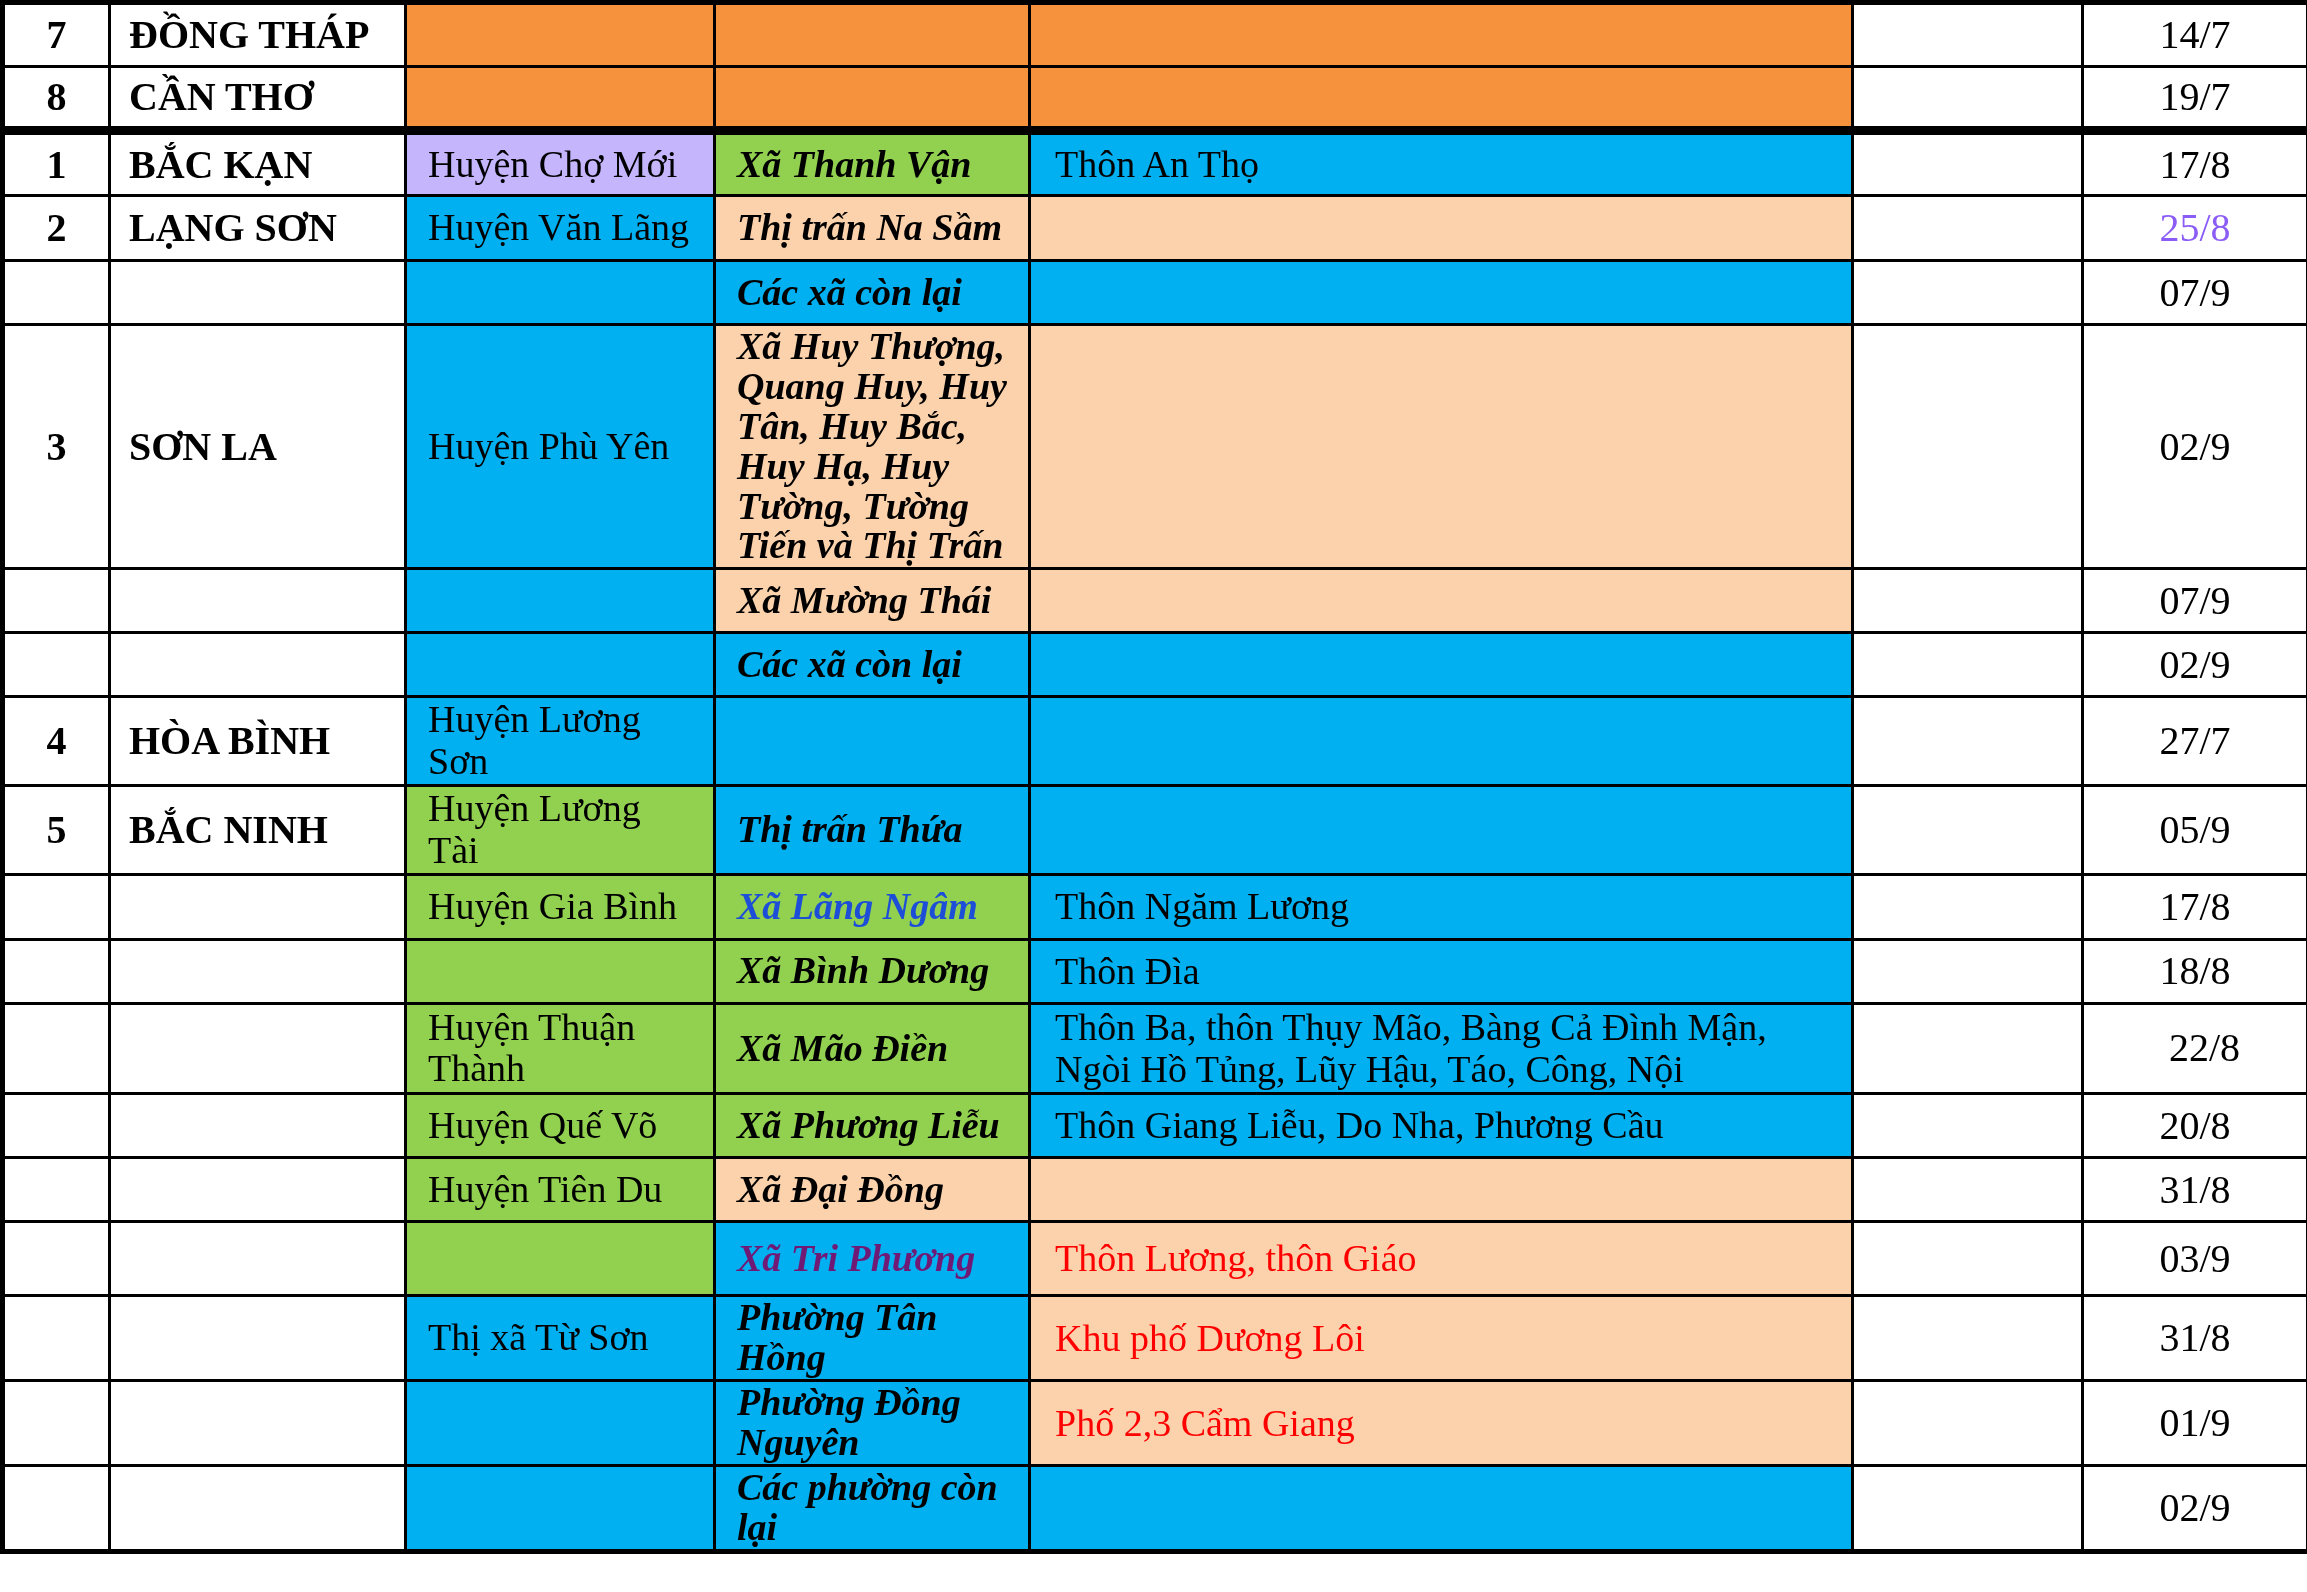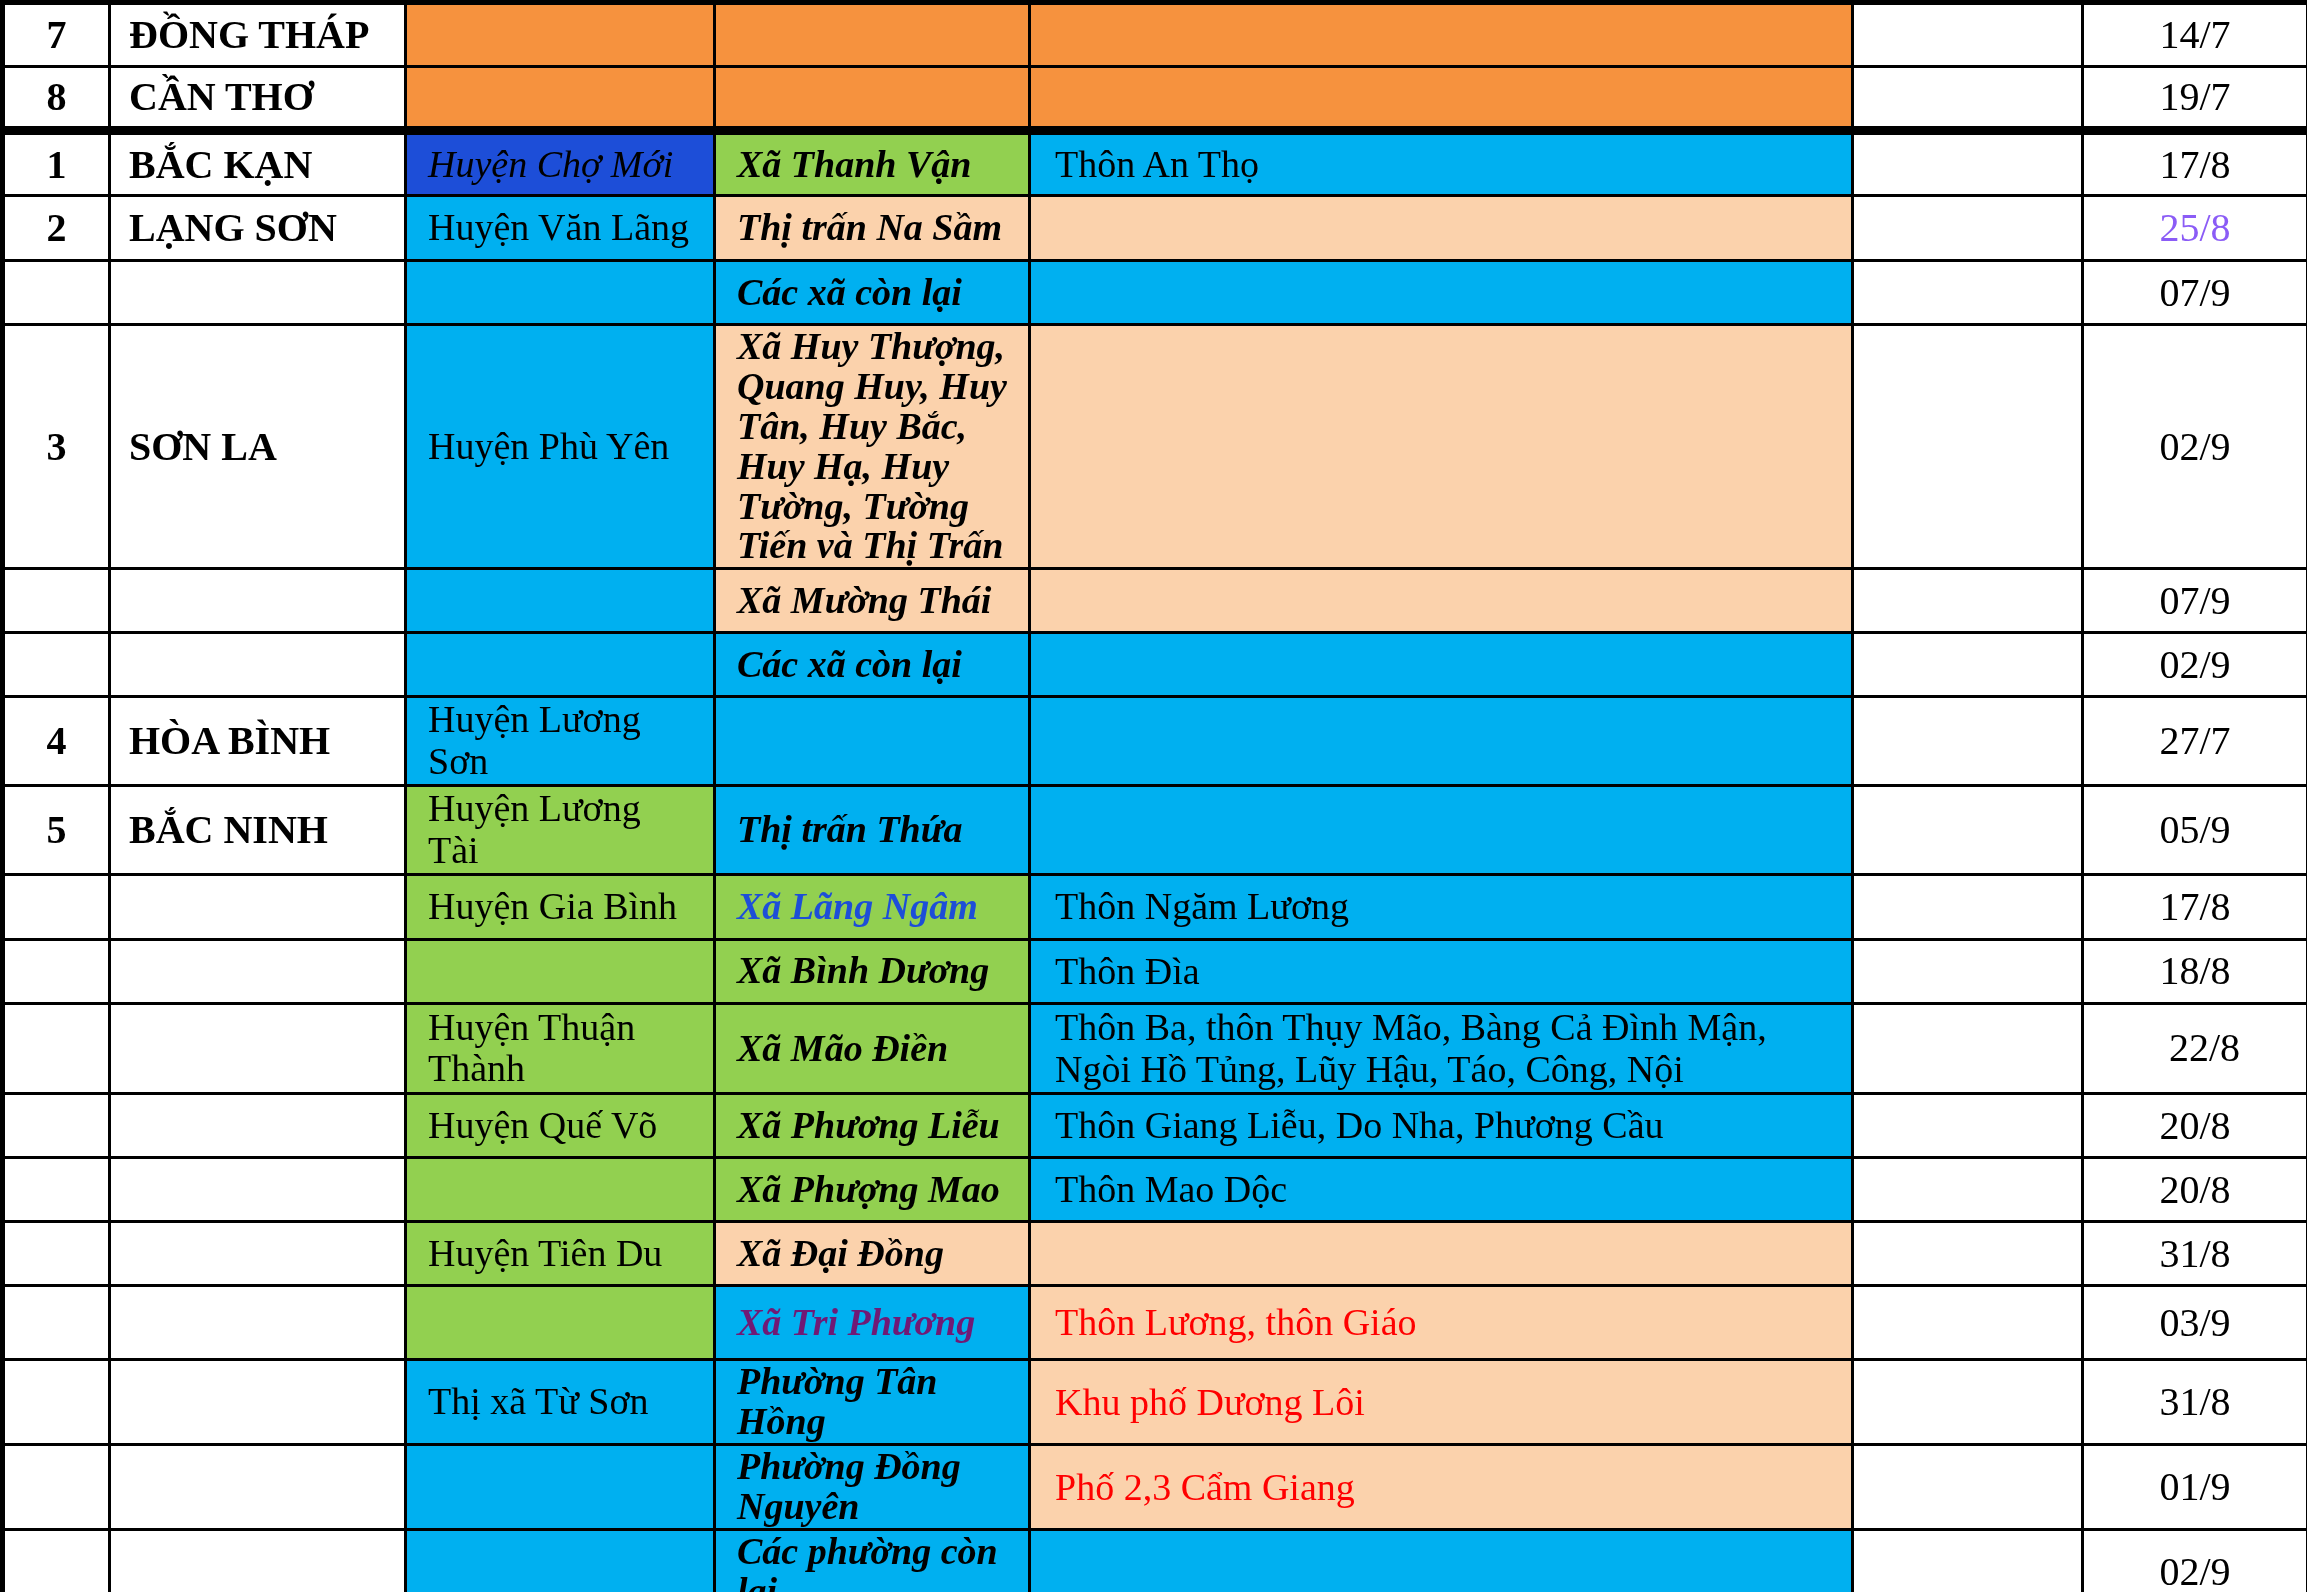--- a/index.html
+++ b/index.html
@@ -90,21 +90,21 @@
           <td class="c-province" style="background: rgb(255, 255, 255); color: rgb(0, 0, 0);">CẦN THƠ</td>
           <td class="c-district" style="background: rgb(246, 146, 62); color: rgb(0, 0, 0);"></td>
           <td class="c-commune" style="background: rgb(246, 146, 62); color: rgb(0, 0, 0);"></td>
           <td class="c-village" style="background: rgb(246, 146, 62); color: rgb(0, 0, 0);"></td>
           <td class="c-spacer" style="background: rgb(255, 255, 255); color: rgb(0, 0, 0);"></td>
           <td class="c-date" style="background: rgb(255, 255, 255); color: rgb(0, 0, 0);">19/7</td>
         </tr>
         <tr style="height: 65px;">
           <td class="c-stt" style="background: rgb(255, 255, 255); color: rgb(0, 0, 0);">1</td>
           <td class="c-province" style="background: rgb(255, 255, 255); color: rgb(0, 0, 0);">BẮC KẠN</td>
-          <td class="c-district" style="background: #1d4ed8; color: rgb(0, 0, 0); font-style: italic;">Huyện Chợ Mới</td>
+          <td class="c-district" style="background: #c4b5fd; color: rgb(0, 0, 0);">Huyện Chợ Mới</td>
           <td class="c-commune" style="background: rgb(146, 208, 80); color: rgb(0, 0, 0);">Xã Thanh Vận</td>
           <td class="c-village" style="background: rgb(0, 176, 240); color: rgb(0, 0, 0);">Thôn An Thọ</td>
           <td class="c-spacer" style="background: rgb(255, 255, 255); color: rgb(0, 0, 0);"></td>
           <td class="c-date" style="background: rgb(255, 255, 255); color: rgb(0, 0, 0);">17/8</td>
         </tr>
         <tr style="height: 65px;">
           <td class="c-stt" style="background: rgb(255, 255, 255); color: rgb(0, 0, 0);">2</td>
           <td class="c-province" style="background: rgb(255, 255, 255); color: rgb(0, 0, 0);">LẠNG SƠN</td>
           <td class="c-district" style="background: rgb(0, 176, 240); color: rgb(0, 0, 0);">Huyện Văn Lãng</td>
           <td class="c-commune" style="background: rgb(251, 210, 172); color: rgb(0, 0, 0);">Thị trấn Na Sầm</td>
@@ -192,29 +192,20 @@
           <td class="c-village" style="background: rgb(0, 176, 240); color: rgb(0, 0, 0);">Thôn Ba, thôn Thụy Mão, Bàng Cả Đình Mận, Ngòi Hồ Tủng, Lũy Hậu, Táo, Công, Nội</td>
           <td class="c-spacer" style="background: rgb(255, 255, 255); color: rgb(0, 0, 0);"></td>
           <td class="c-date" style="background: rgb(255, 255, 255); color: rgb(0, 0, 0); padding-left: 20px;">22/8</td>
         </tr>
         <tr style="height: 64px;">
           <td class="c-stt" style="background: rgb(255, 255, 255); color: rgb(0, 0, 0);"></td>
           <td class="c-province" style="background: rgb(255, 255, 255); color: rgb(0, 0, 0);"></td>
           <td class="c-district" style="background: rgb(146, 208, 80); color: rgb(0, 0, 0);">Huyện Quế Võ</td>
           <td class="c-commune" style="background: rgb(146, 208, 80); color: rgb(0, 0, 0);">Xã Phương Liễu</td>
           <td class="c-village" style="background: rgb(0, 176, 240); color: rgb(0, 0, 0);">Thôn Giang Liễu, Do Nha, Phương Cầu</td>
-          <td class="c-spacer" style="background: rgb(255, 255, 255); color: rgb(0, 0, 0);"></td>
-          <td class="c-date" style="background: rgb(255, 255, 255); color: rgb(0, 0, 0);">20/8</td>
-        </tr>
-        <tr style="height: 64px;">
-          <td class="c-stt" style="background: rgb(255, 255, 255); color: rgb(0, 0, 0);"></td>
-          <td class="c-province" style="background: rgb(255, 255, 255); color: rgb(0, 0, 0);"></td>
-          <td class="c-district" style="background: rgb(146, 208, 80); color: rgb(0, 0, 0);"></td>
-          <td class="c-commune" style="background: rgb(146, 208, 80); color: rgb(0, 0, 0);">Xã Phượng Mao</td>
-          <td class="c-village" style="background: rgb(0, 176, 240); color: rgb(0, 0, 0);">Thôn Mao Dộc</td>
           <td class="c-spacer" style="background: rgb(255, 255, 255); color: rgb(0, 0, 0);"></td>
           <td class="c-date" style="background: rgb(255, 255, 255); color: rgb(0, 0, 0);">20/8</td>
         </tr>
         <tr style="height: 64px;">
           <td class="c-stt" style="background: rgb(255, 255, 255); color: rgb(0, 0, 0);"></td>
           <td class="c-province" style="background: rgb(255, 255, 255); color: rgb(0, 0, 0);"></td>
           <td class="c-district" style="background: rgb(146, 208, 80); color: rgb(0, 0, 0);">Huyện Tiên Du</td>
           <td class="c-commune" style="background: rgb(251, 210, 172); color: rgb(0, 0, 0);">Xã Đại Đồng</td>
           <td class="c-village" style="background: rgb(251, 210, 172); color: rgb(0, 0, 0);"></td>
           <td class="c-spacer" style="background: rgb(255, 255, 255); color: rgb(0, 0, 0);"></td>

